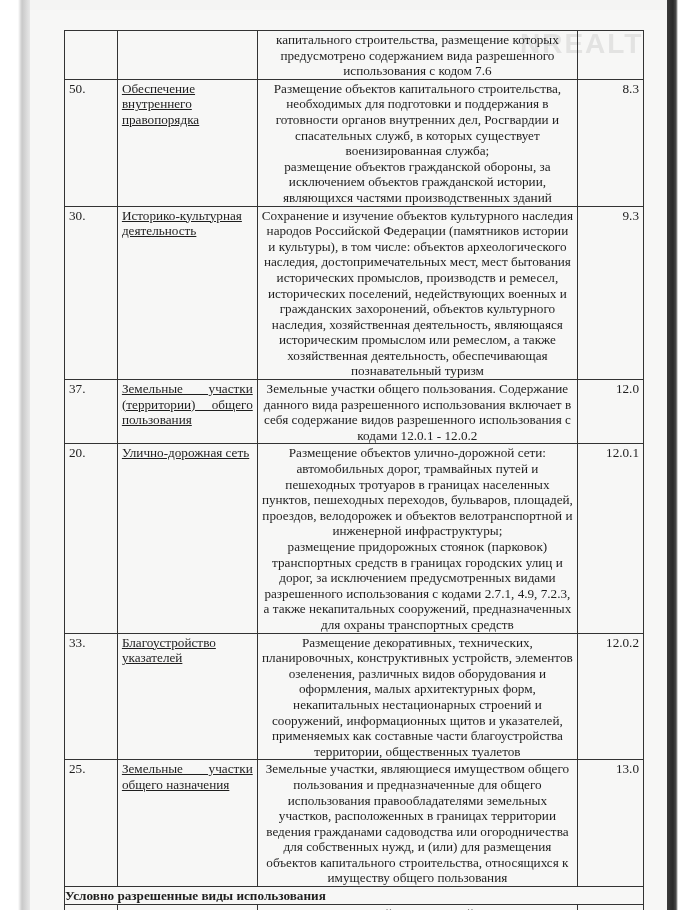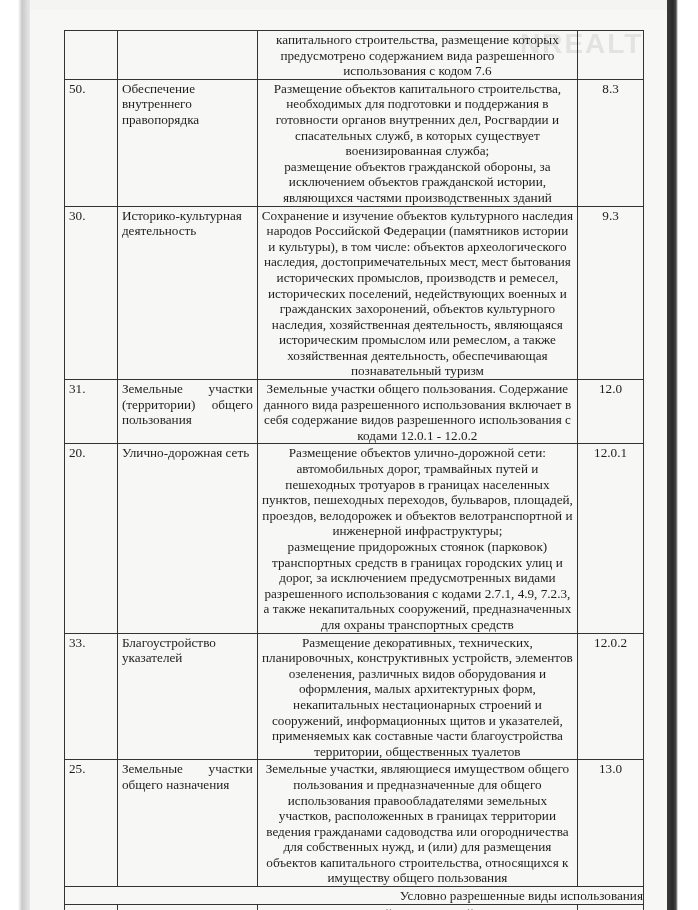--- a/index.html
+++ b/index.html
@@ -35,27 +35,27 @@
     table.doc td {
       border: 1px solid #333;
       vertical-align: top;
       padding: 1px 4px 0 4px;
     }
     col.c1 { width: 53px; }
     col.c2 { width: 140px; }
     col.c3 { width: 321px; }
     col.c4 { width: 66px; }
     td.num { padding-left: 5px; }
-    td.name { padding-left: 5px; }
+    td.name { padding-left: 5px; text-decoration: underline; }
     td.name.just { text-align: justify; text-align-last: left; }
     td.desc { text-align: center; padding: 1px 3px 0 3px; }
-    td.code { text-align: center; }
+    td.code { text-align: right; }
     .para { display: block; }
     tr.section td {
-      text-align: right; font-weight: normal; padding: 1px 0 0 0; margin-left: 24px;
+      text-align: left; font-weight: bold; padding: 1px 0 0 0; margin-left: 24px;
     }
   </style>
 </head>
 <body>
 
 <div class="scan-left"></div>
 <div class="paper"></div>
 <div class="watermark">NREALT</div>
 
 <table class="doc">
@@ -88,21 +88,21 @@
     <tr>
       <td class="num">30.</td>
       <td class="name">Историко-культурная деятельность</td>
       <td class="desc">
         <span class="para">Сохранение и изучение объектов культурного наследия народов Российской Федерации (памятников истории и культуры), в том числе: объектов археологического наследия, достопримечательных мест, мест бытования исторических промыслов, производств и ремесел, исторических поселений, недействующих военных и гражданских захоронений, объектов культурного наследия, хозяйственная деятельность, являющаяся историческим промыслом или ремеслом, а также хозяйственная деятельность, обеспечивающая познавательный туризм</span>
       </td>
       <td class="code">9.3</td>
     </tr>
 
     <tr>
-      <td class="num">31.</td>
+      <td class="num">37.</td>
       <td class="name just">Земельные участки (территории) общего пользования</td>
       <td class="desc">
         <span class="para">Земельные участки общего пользования. Содержание данного вида разрешенного использования включает в себя содержание видов разрешенного использования с кодами 12.0.1 - 12.0.2</span>
       </td>
       <td class="code">12.0</td>
     </tr>
 
     <tr>
       <td class="num">20.</td>
       <td class="name">Улично-дорожная сеть</td>

